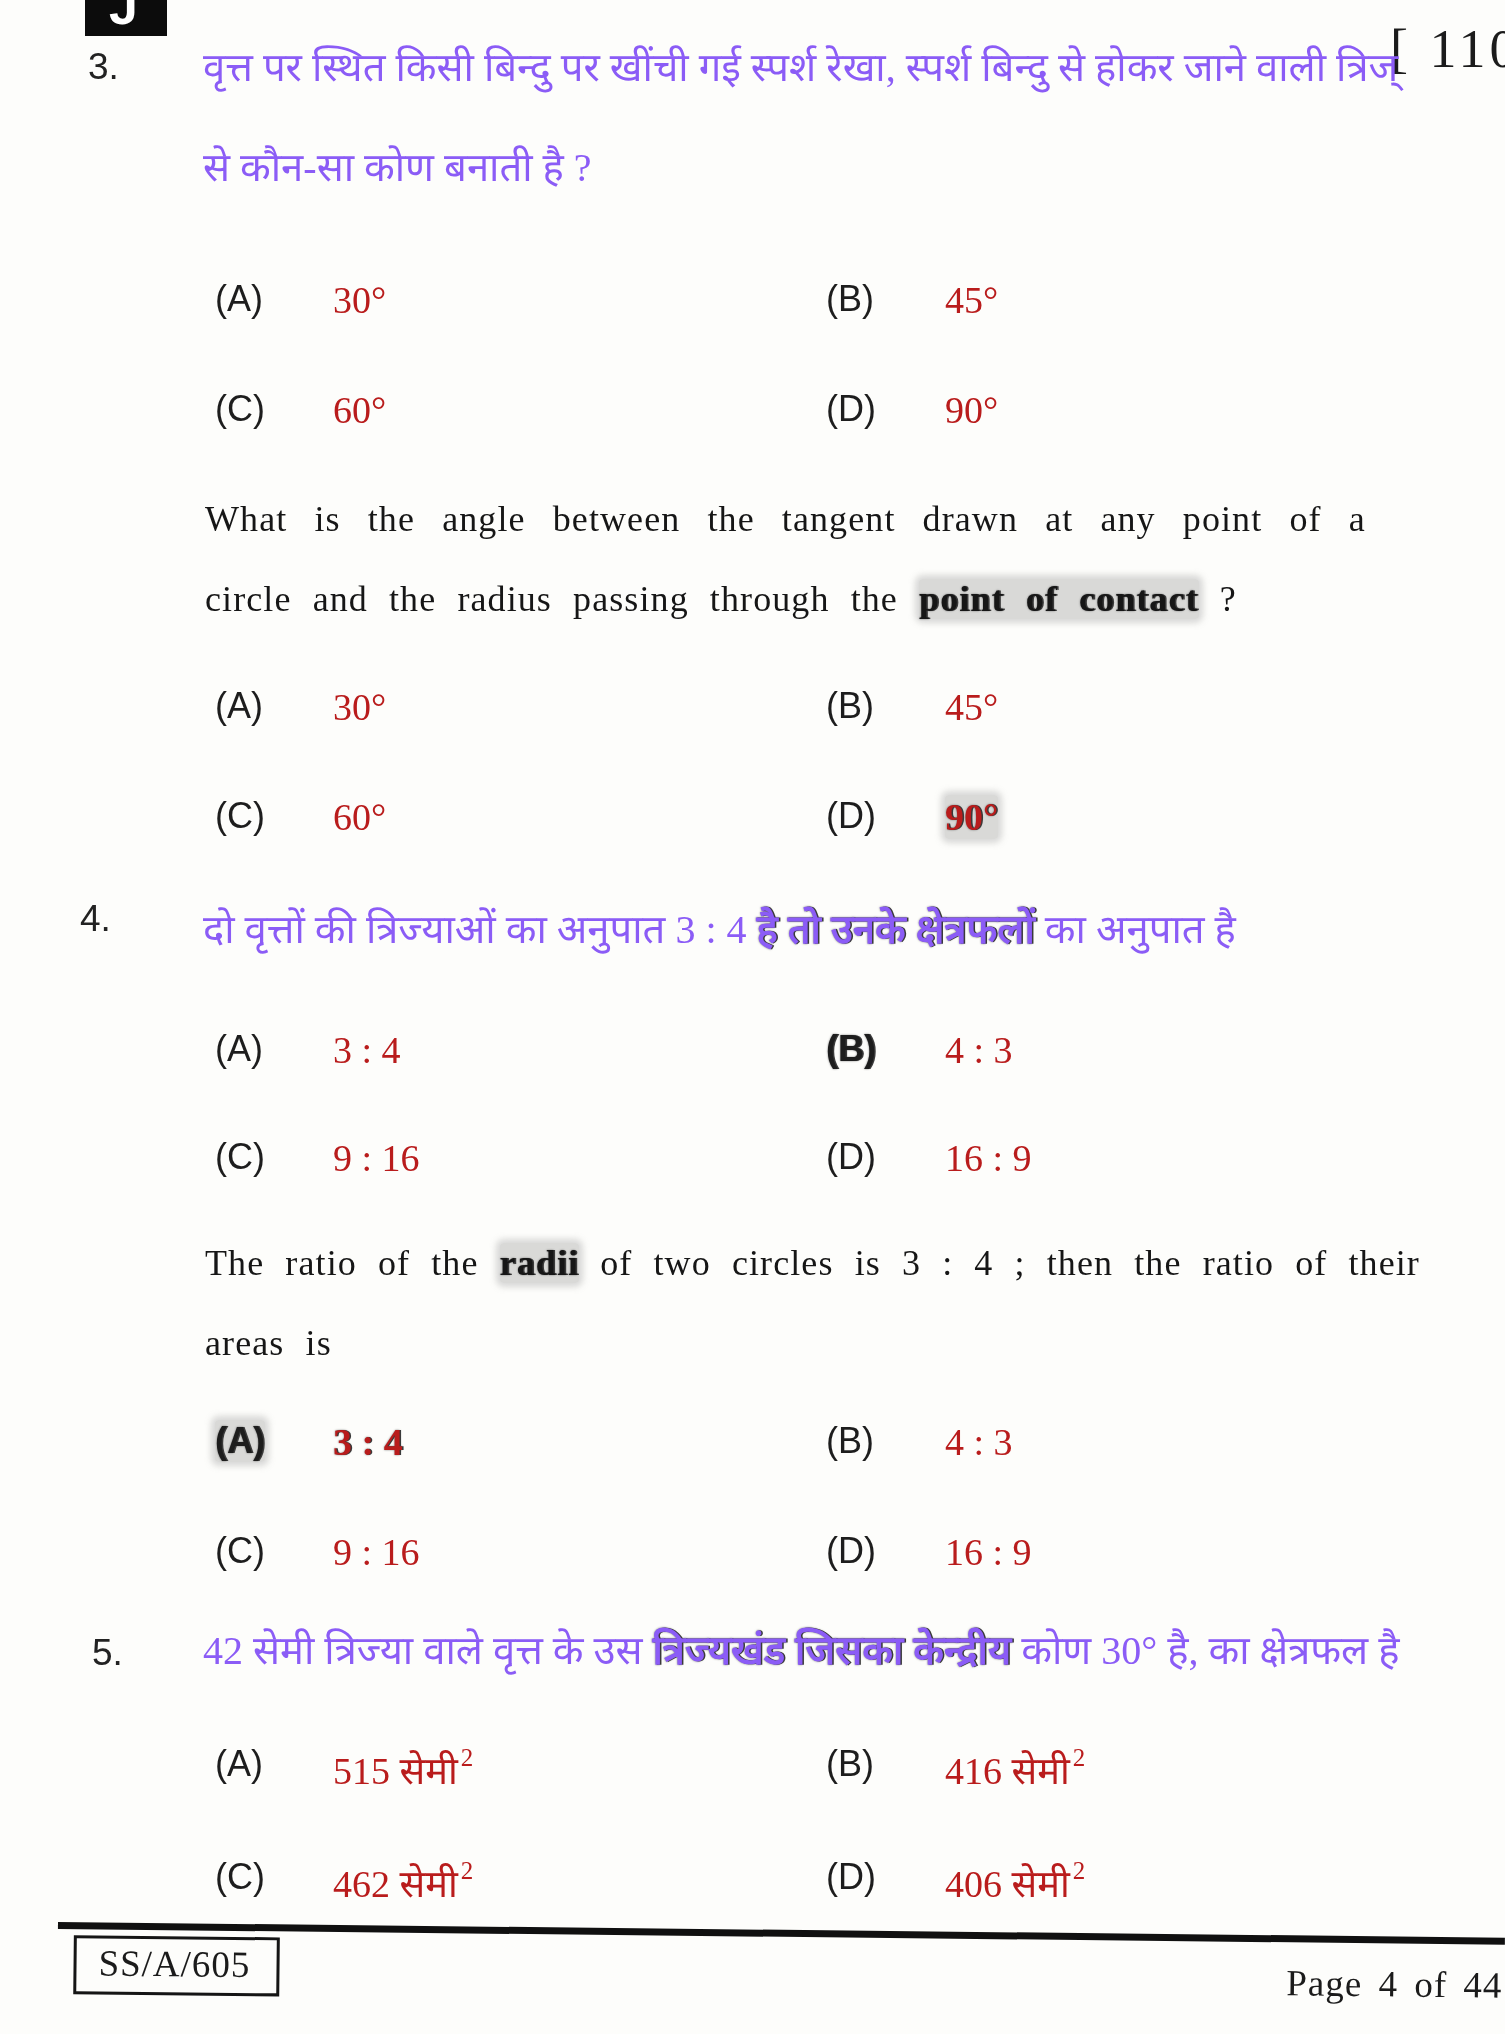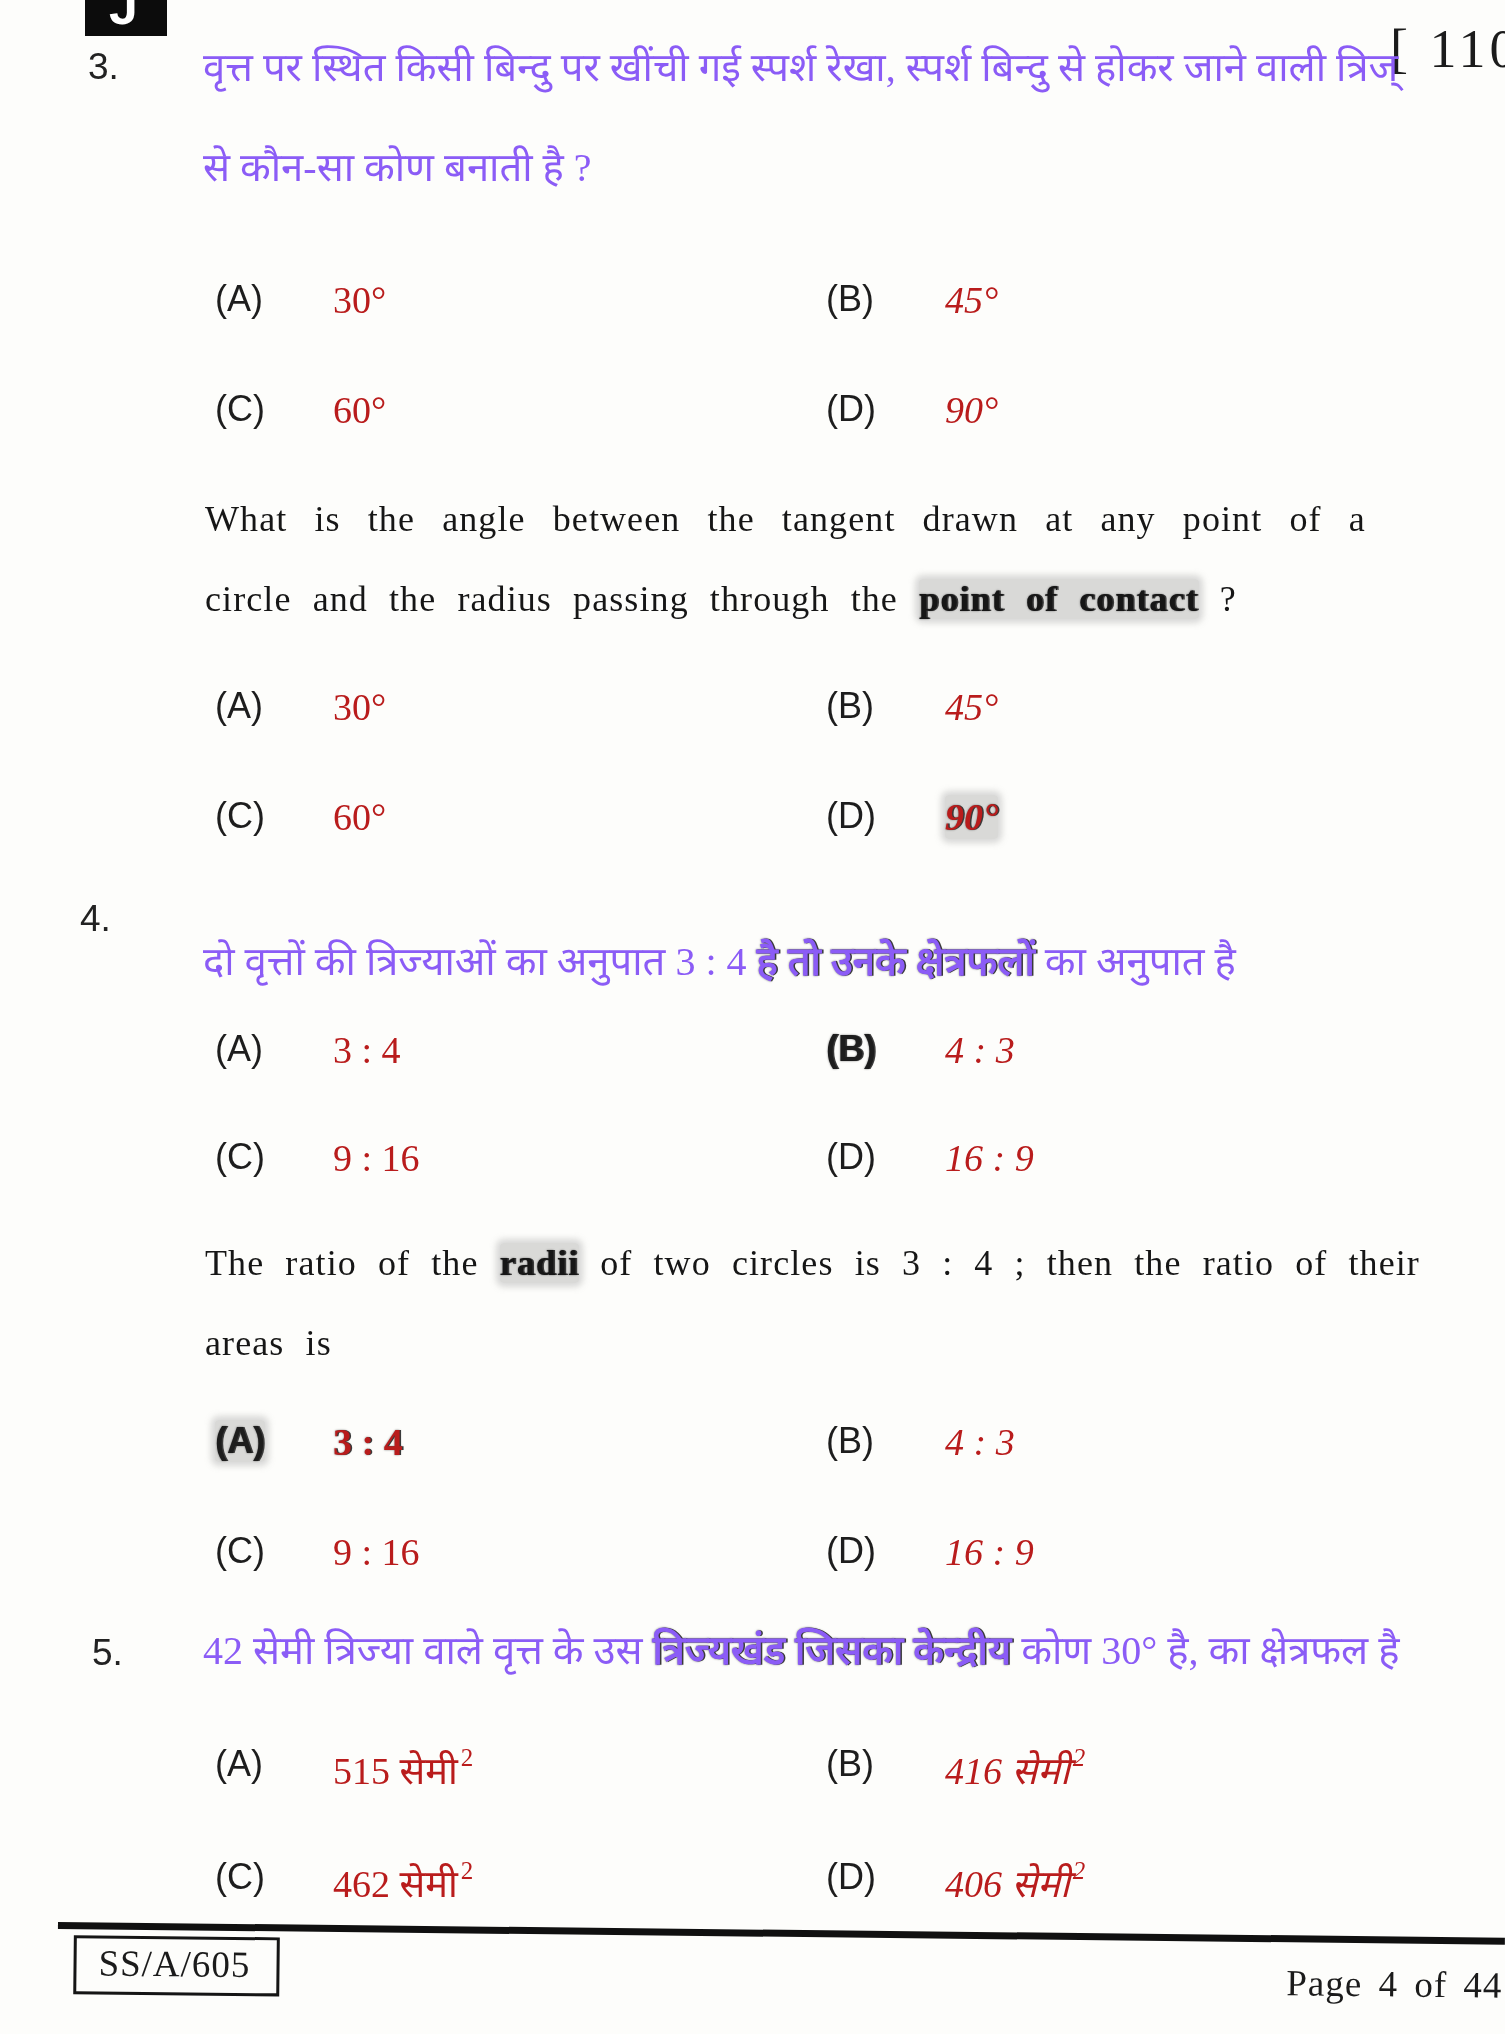--- a/index.html
+++ b/index.html
@@ -59,21 +59,21 @@
     font-size:36px; color:#1d1d1d;
   }
   .oval {
     position:absolute;
     font-family:"Liberation Serif", serif;
     font-size:38px; color:#b91c1c; white-space:nowrap;
   }
   .olabel.l { left:215px; }
   .oval.l   { left:333px; }
   .olabel.r { left:826px; }
-  .oval.r   { left:945px;font-style:italic; }
+  .oval.r   { left:945px; }
   sup {
     font-size:25px; position:relative; top:-4px; margin-left:3px;
     font-family:"Liberation Serif", serif;
   }
 
   
   .smudge {
     font-weight:bold;
     text-shadow:1.5px 0 0 #3a3a3a, 0 0 2px rgba(70,70,70,.75);
   }
@@ -144,21 +144,21 @@
     <span class="oval r">45°</span>
   </div>
   <div class="optrow" style="top:795px;">
     <span class="olabel l">(C)</span>
     <span class="oval l">60°</span>
     <span class="olabel r">(D)</span>
     <span class="oval r smudge smear">90°</span>
   </div>
 
   <div class="qnum" style="left:80px; top:898px;">4.</div>
-  <div class="hi" style="left:203px; top:936px;">
+  <div class="hi" style="left:203px; top:904px;">
     <span>दो वृत्तों की त्रिज्याओं का अनुपात 3 : 4 </span><span class="smudge">है तो उनके क्षेत्रफलों</span><span> का अनुपात है</span>
   </div>
 
   <div class="optrow" style="top:1028px;">
     <span class="olabel l">(A)</span>
     <span class="oval l">3 : 4</span>
     <span class="olabel r smudge">(B)</span>
     <span class="oval r">4 : 3</span>
   </div>
   <div class="optrow" style="top:1136px;">

